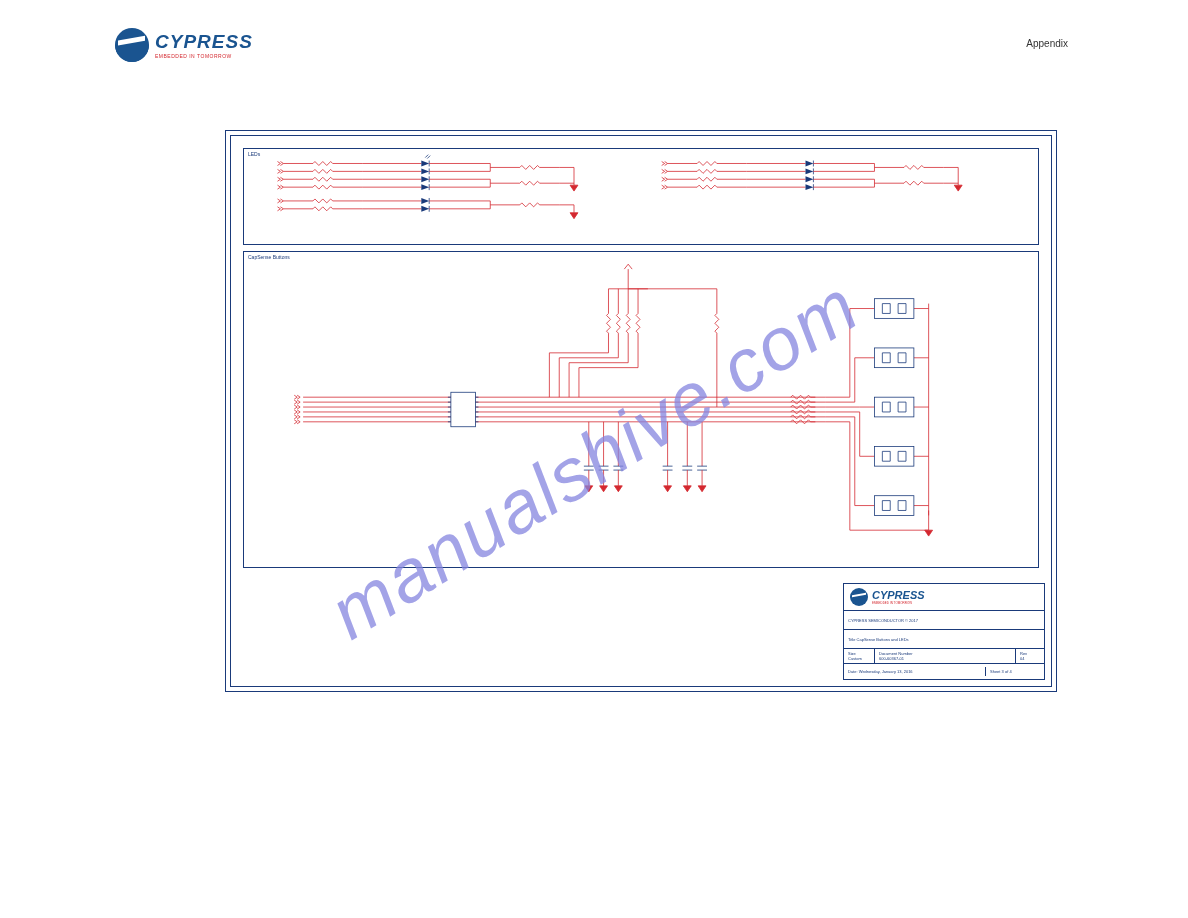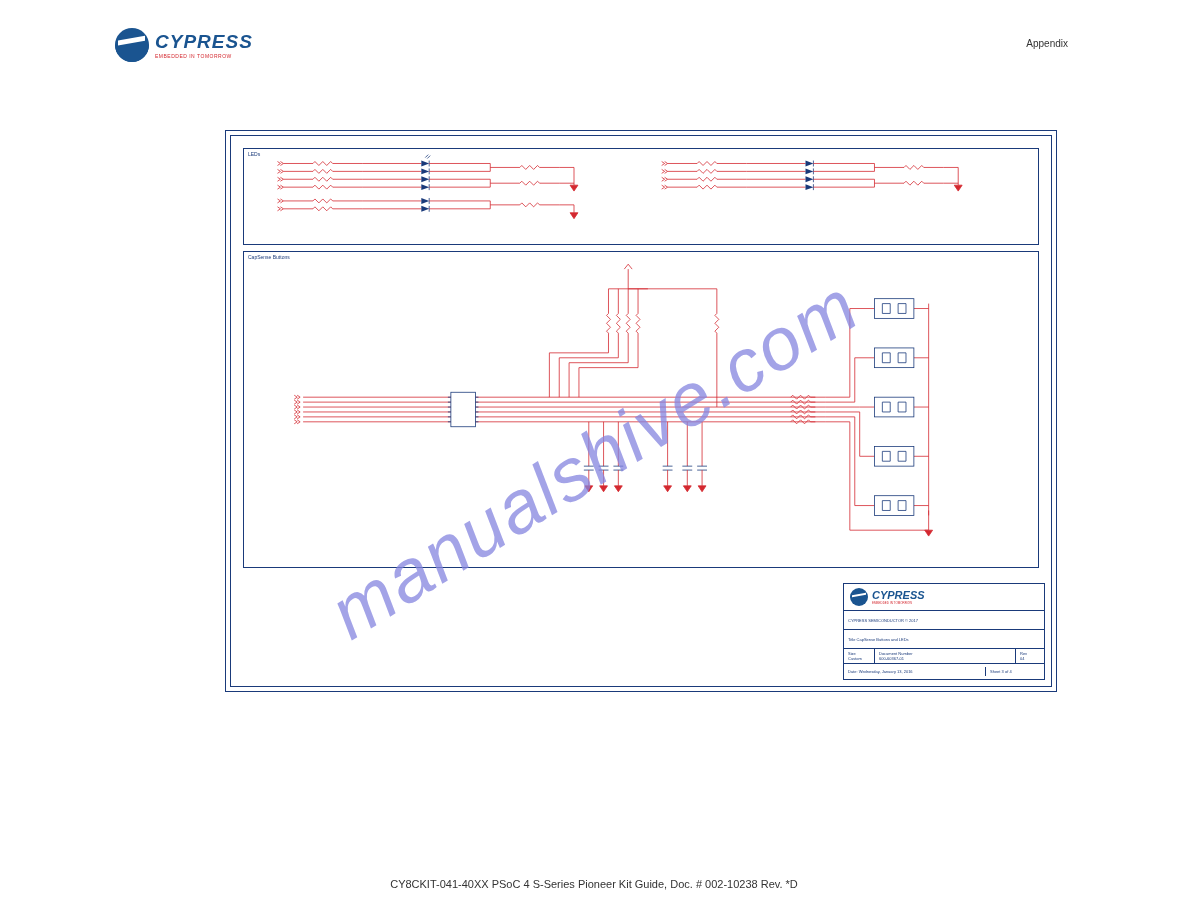--- a/index.html
+++ b/index.html
@@ -456,14 +456,13 @@
         </div>
       </div>
     </div>
 
   </div>
 </div>
 
 <div class="watermark">manualshive.com</div>
 
 <div class="footer">
-  <span>CY8CKIT-041-40XX PSoC 4 S-Series Pioneer Kit Guide, Doc. # 002-10238 Rev. *D</span>
 </div>
 
 </body></html>

